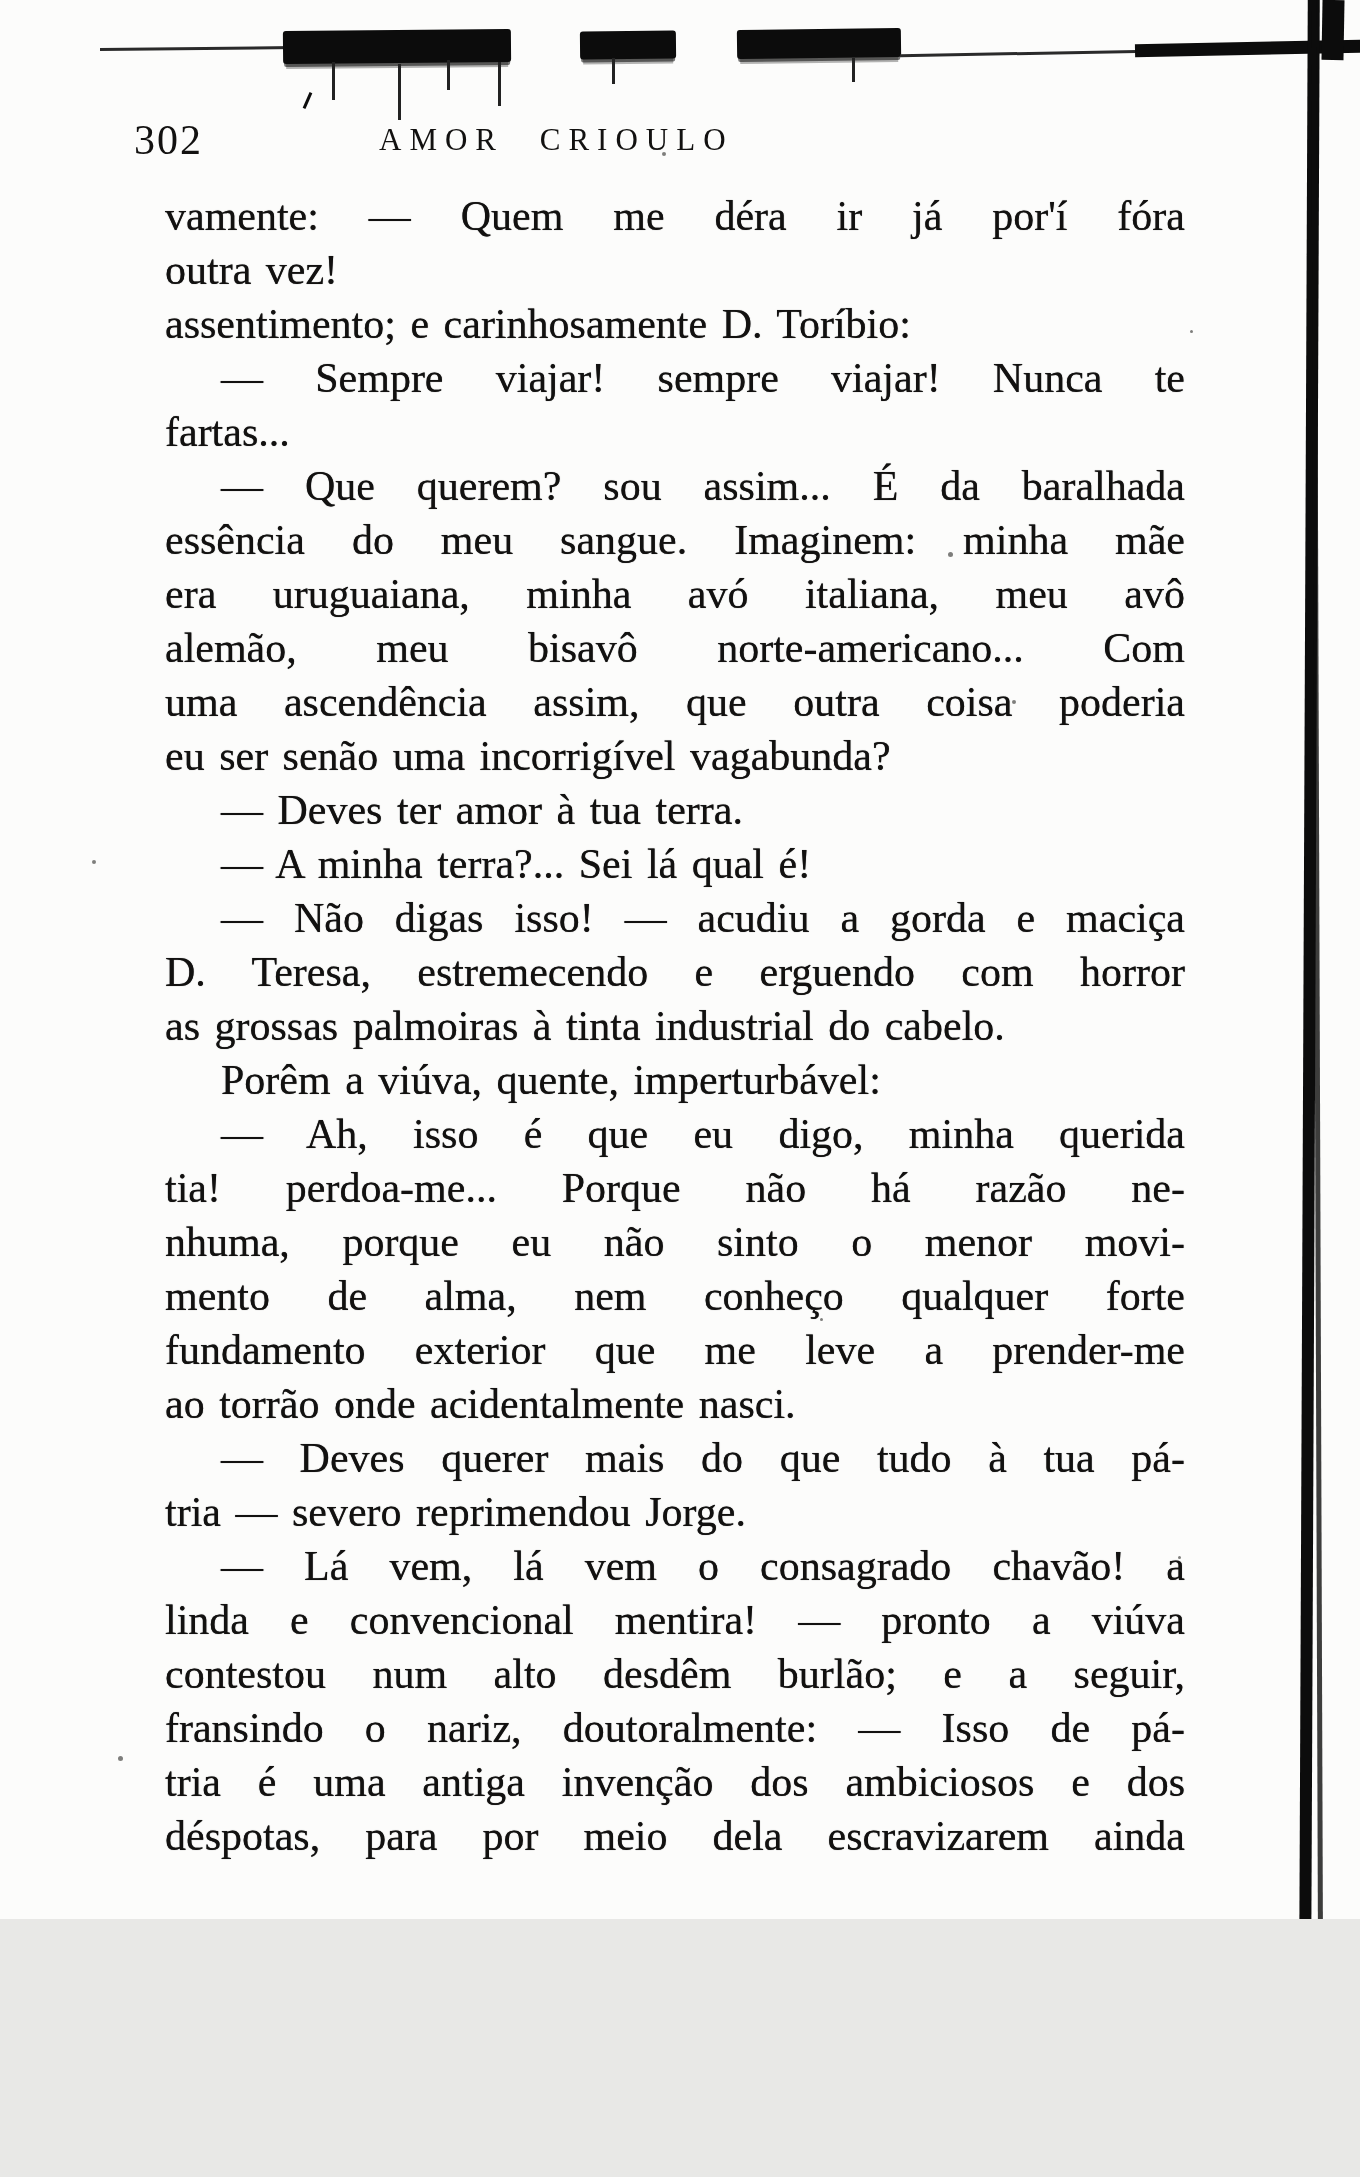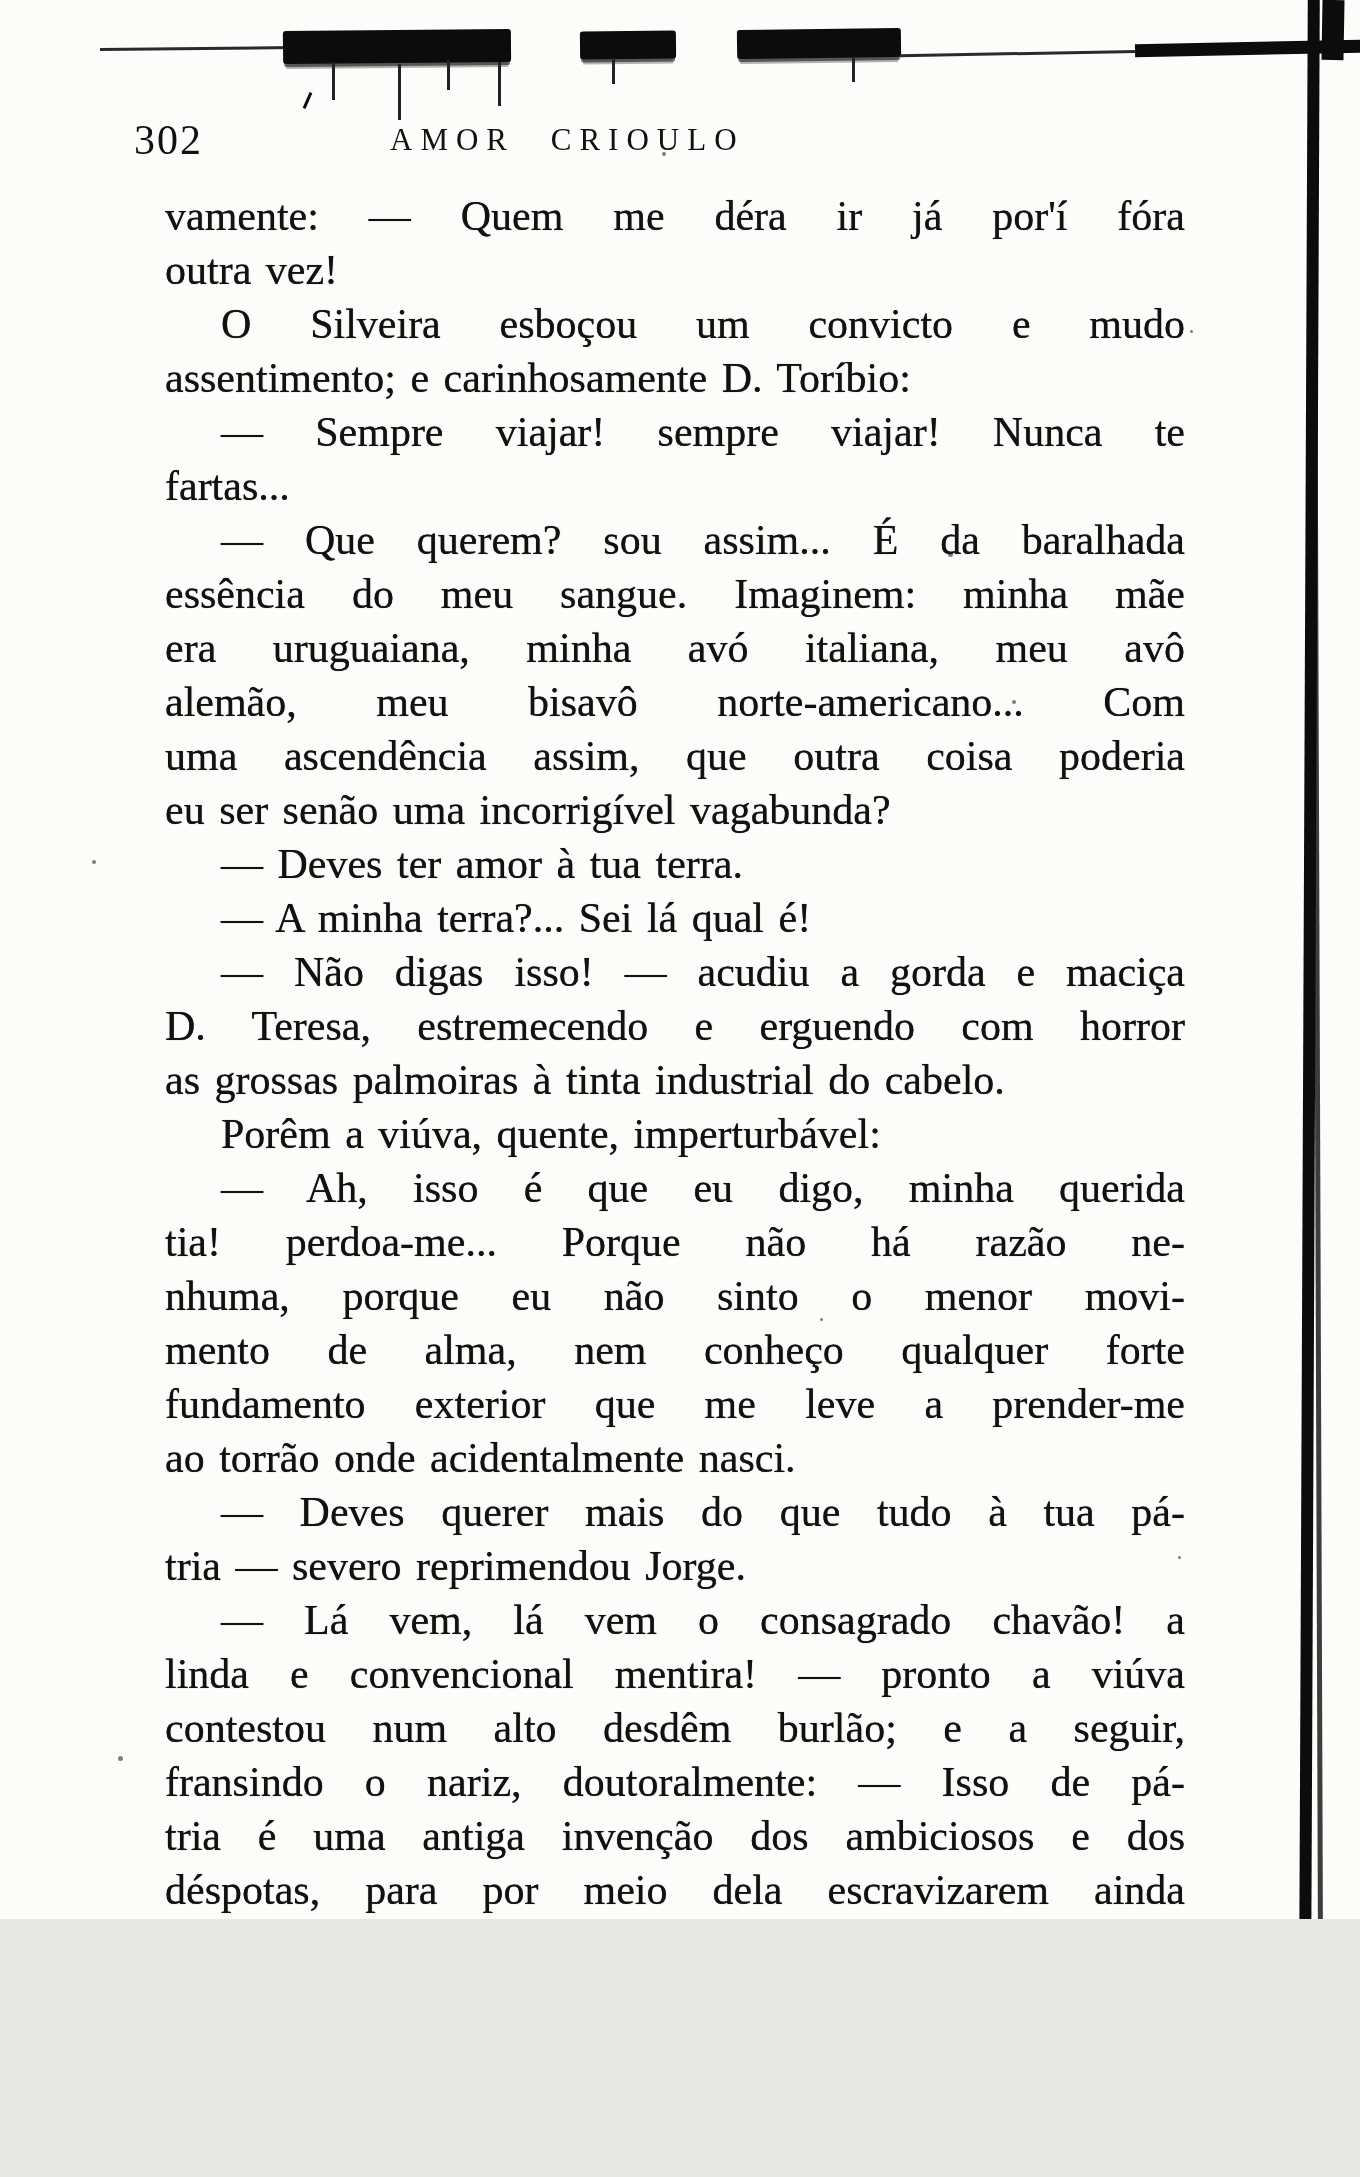--- a/index.html
+++ b/index.html
@@ -25,21 +25,21 @@
   .speck { position: absolute; background: #3a3a38; border-radius: 50%; opacity: .65; }
   .spine  { top: -6px; height: 2200px; }
 
   
   .header { position: absolute; top: 116px; left: 0; width: 100%; height: 50px; }
   .page-number {
     position: absolute; left: 134px; top: 0;
     font-size: 42px; letter-spacing: 2px;
   }
   .running-title {
-    position: absolute; left: 390px; top: 6px;
+    position: absolute; left: 379px; top: 6px;
     font-size: 31px; letter-spacing: 8px; word-spacing: 20px;
   }
 
   
   .text-column {
     position: absolute;
     left: 135px; top: 189px;
     width: 1020px;
     margin-left: 30px;
   }
@@ -97,21 +97,20 @@
   <div class="speck" style="left:1012px; top:700px; width:4px; height:4px;"></div>
 
   <div class="header">
     <span class="page-number">302</span>
     <span class="running-title">AMOR CRIOULO</span>
   </div>
 
   <div class="text-column" id="text-column">
       <div class="line j">vamente: — Quem me déra ir já por'í fóra</div>
       <div class="line">outra vez!</div>
-      <div class="line j ind">O Silveira esboçou um convicto e mudo</div>
       <div class="line">assentimento; e carinhosamente D. Toríbio:</div>
       <div class="line j ind">— Sempre viajar! sempre viajar! Nunca te</div>
       <div class="line">fartas...</div>
       <div class="line j ind">— Que querem? sou assim... É da baralhada</div>
       <div class="line j">essência do meu sangue. Imaginem: minha mãe</div>
       <div class="line j">era uruguaiana, minha avó italiana, meu avô</div>
       <div class="line j">alemão, meu bisavô norte-americano... Com</div>
       <div class="line j">uma ascendência assim, que outra coisa poderia</div>
       <div class="line">eu ser senão uma incorrigível vagabunda?</div>
       <div class="line ind">— Deves ter amor à tua terra.</div>

